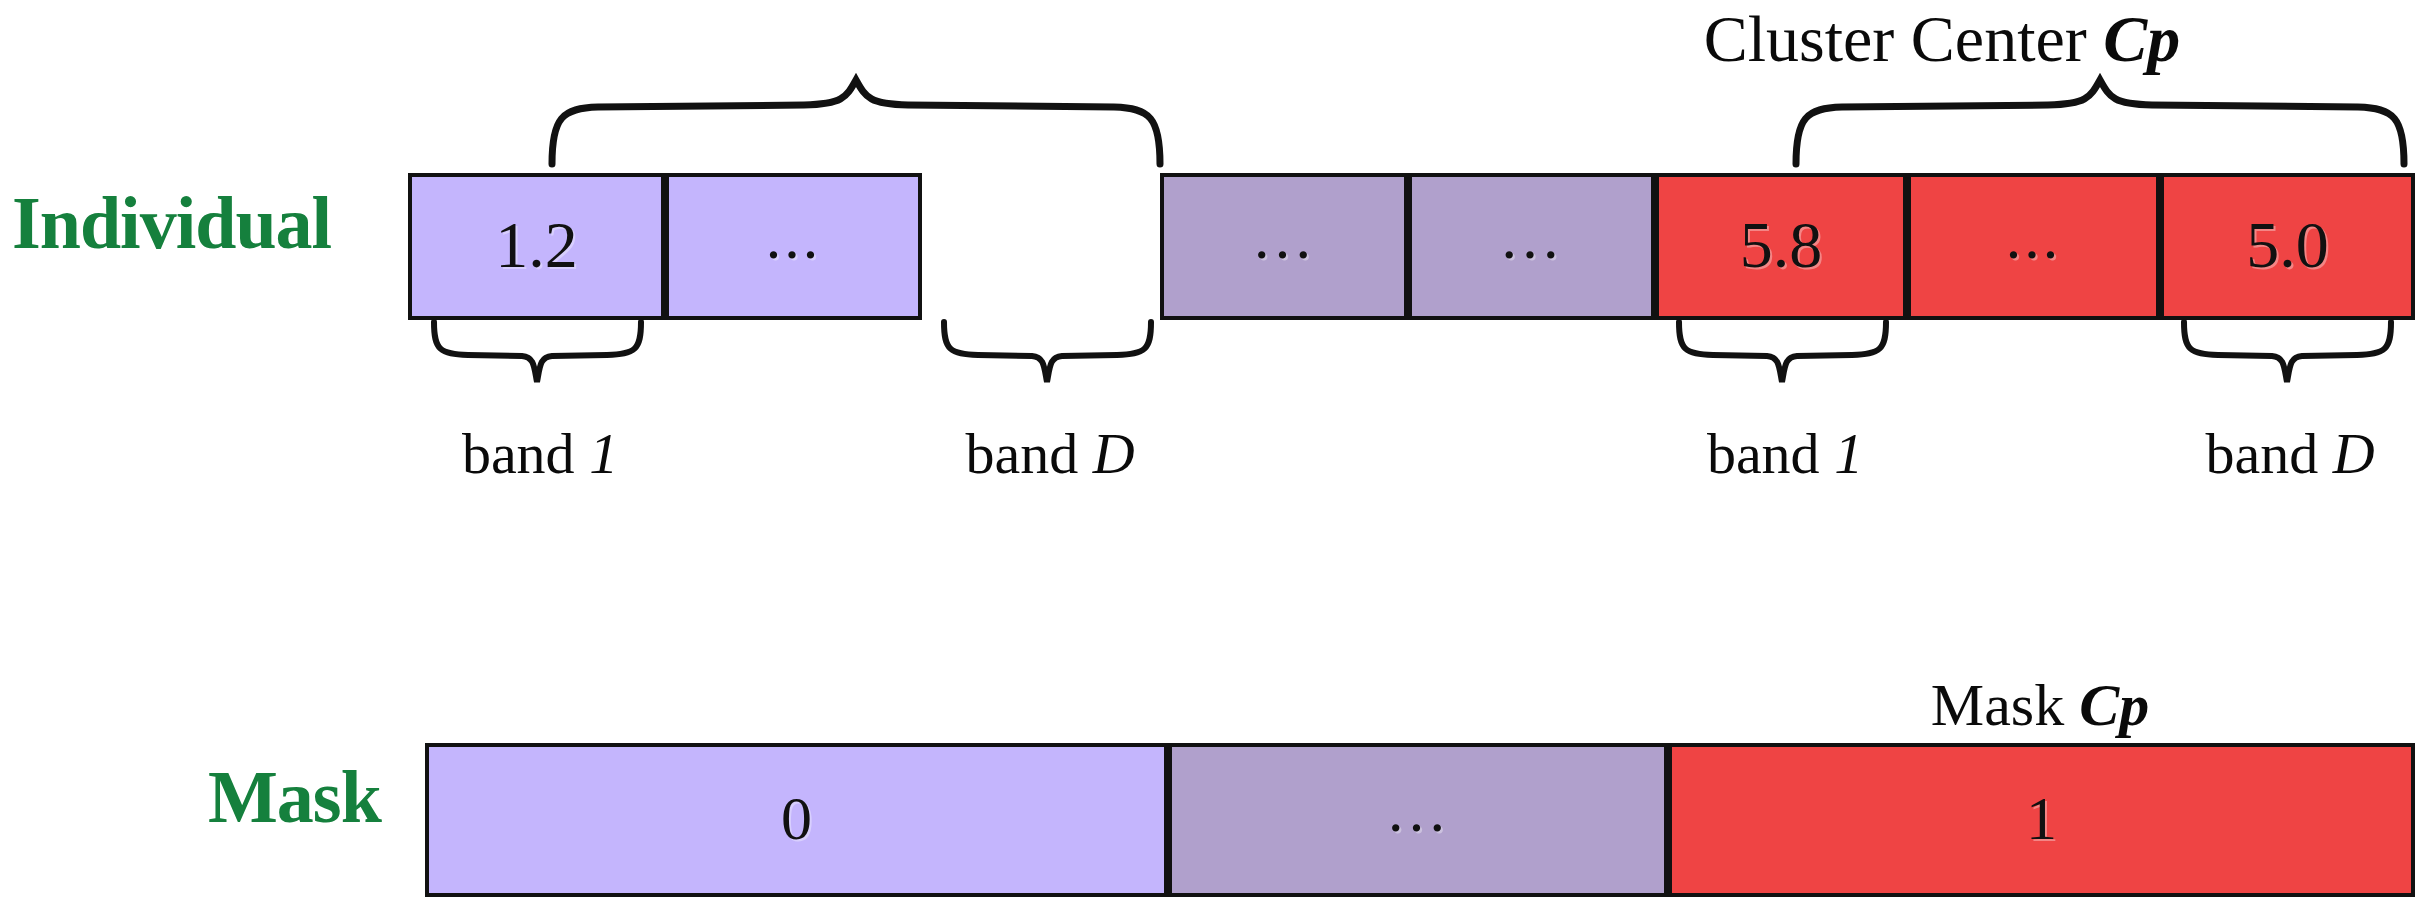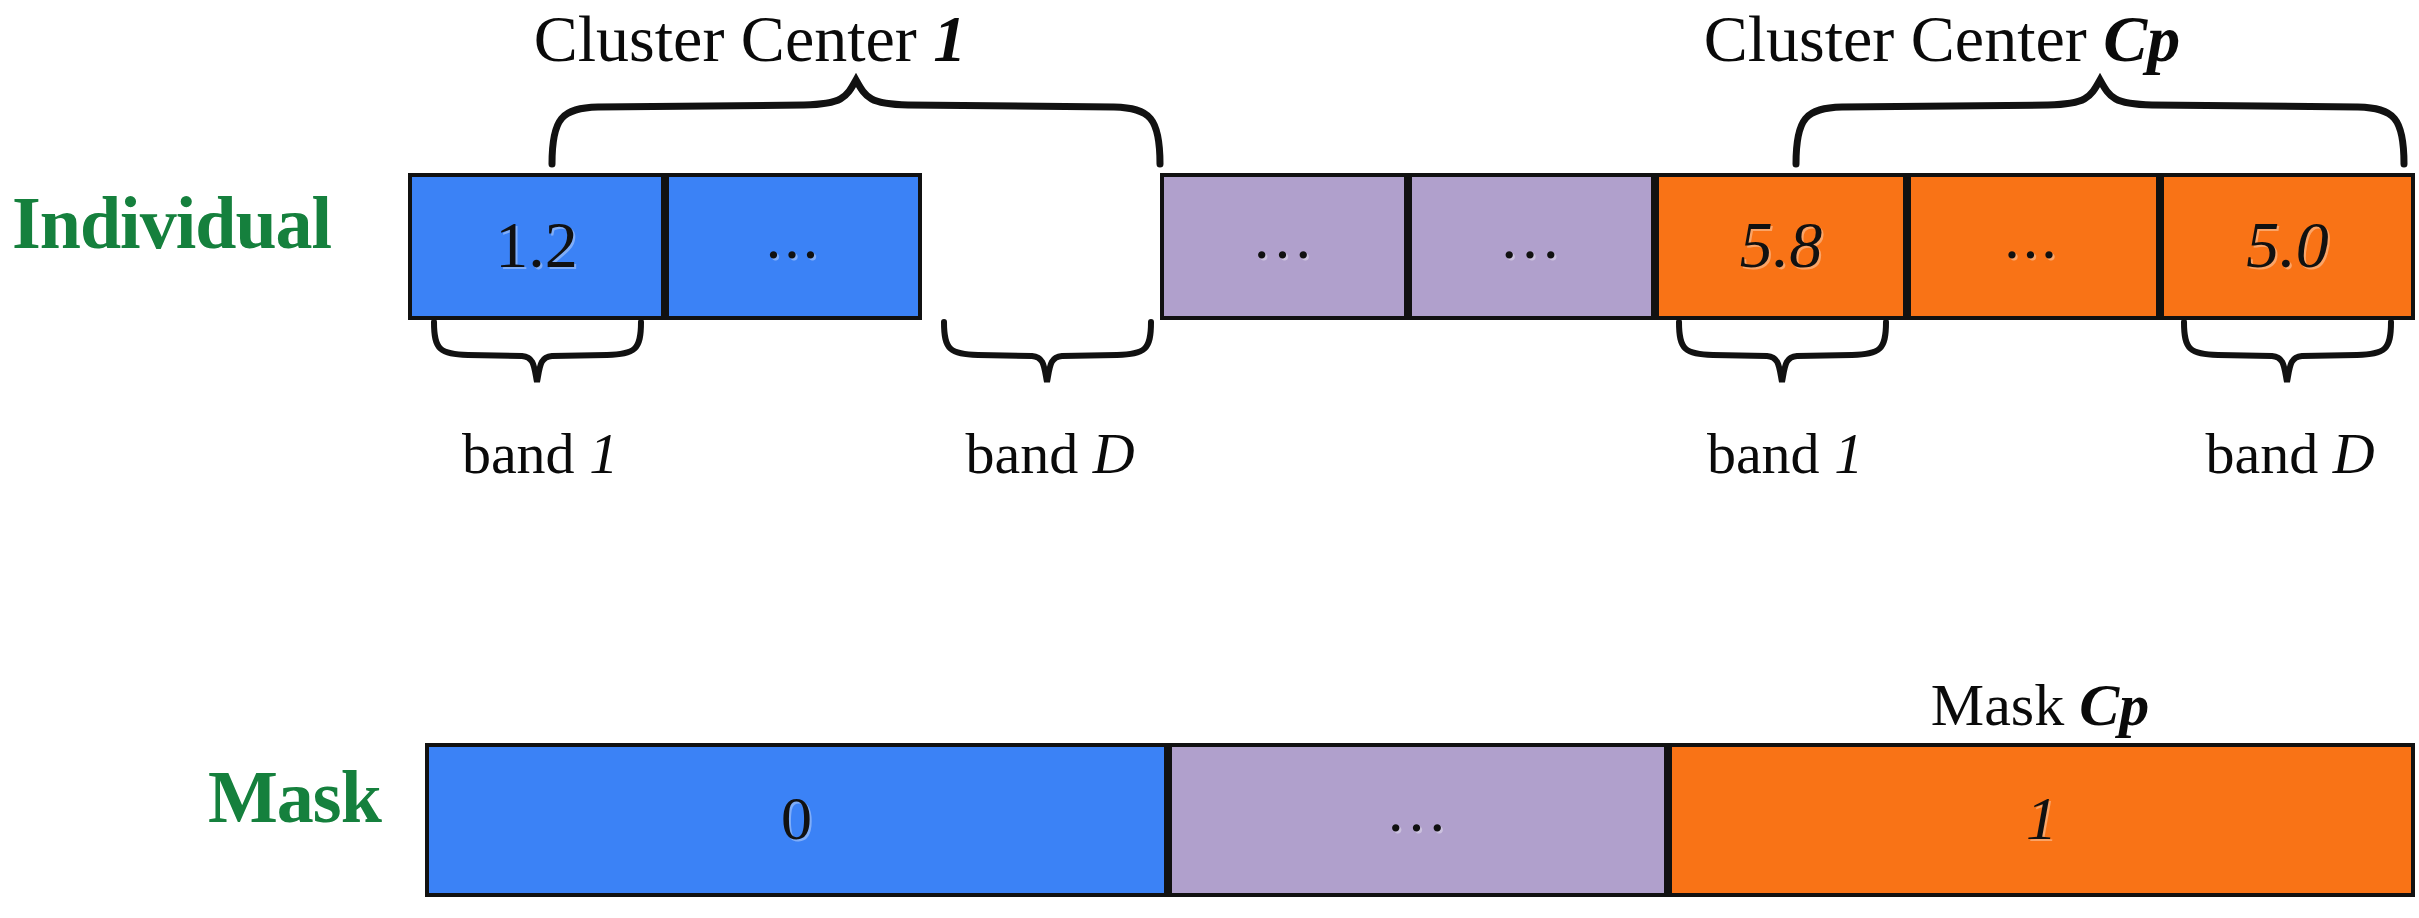--- a/index.html
+++ b/index.html
@@ -13,23 +13,23 @@
              white-space:nowrap;line-height:1;}
   #label-individual{left:12px;top:186px;font-size:74px;letter-spacing:-1px;}
   #label-mask{left:208px;top:760px;font-size:74px;letter-spacing:-1px;}
 
   
   .cell{position:absolute;box-sizing:border-box;
         border:4px solid #111111;
         display:flex;align-items:center;justify-content:center;
         font-size:66px;color:#111111;line-height:1;
         text-shadow:2px 2px 0 rgba(255,255,255,.35);}
-  .cell.green {background:#3b82f6;}
+  .cell.green {background:#c4b5fd;}
   .cell.purple{background:#b0a0cc;}
-  .cell.red   {background:#f97316;font-style:italic;}
+  .cell.red   {background:#ef4444;}
   .cell .val{transform:translateY(-2px);}
   .cell .dots{letter-spacing:3px;font-size:62px;transform:translateY(-10px);}
 
   .mask-cell{font-size:62px;}
 
   
   .caption{position:absolute;white-space:nowrap;color:#0a0a0a;
            line-height:1;text-align:center;}
   .caption .it{font-style:italic;font-weight:bold;}
   .cc-caption{font-size:66px;}
@@ -39,23 +39,20 @@
 
   
   .brace{position:absolute;}
   .brace svg{display:block;overflow:visible;}
 </style>
 </head>
 <body>
 
 <div class="stage">
 
-  <div class="caption cc-caption" id="cc1" style="left:420px;top:6px;width:660px;">
-    <span>Cluster Center </span><span class="it">1</span>
-  </div>
 
   <div class="caption cc-caption" id="ccp" style="left:1592px;top:6px;width:700px;">
     <span>Cluster Center </span><span class="it">Cp</span>
   </div>
 
   <div class="brace" id="brace-cc1" style="left:546px;top:78px;">
     <svg width="620" height="86" viewBox="0 0 620 86">
       <path d="M6 86 C6 40 16 30 52 29 L258 27 C296 26 300 20 310 2
                C320 20 324 26 362 27 L568 29 C604 30 614 40 614 86" fill="none" stroke="#111" stroke-width="7" stroke-linecap="round"></path>
     </svg>

